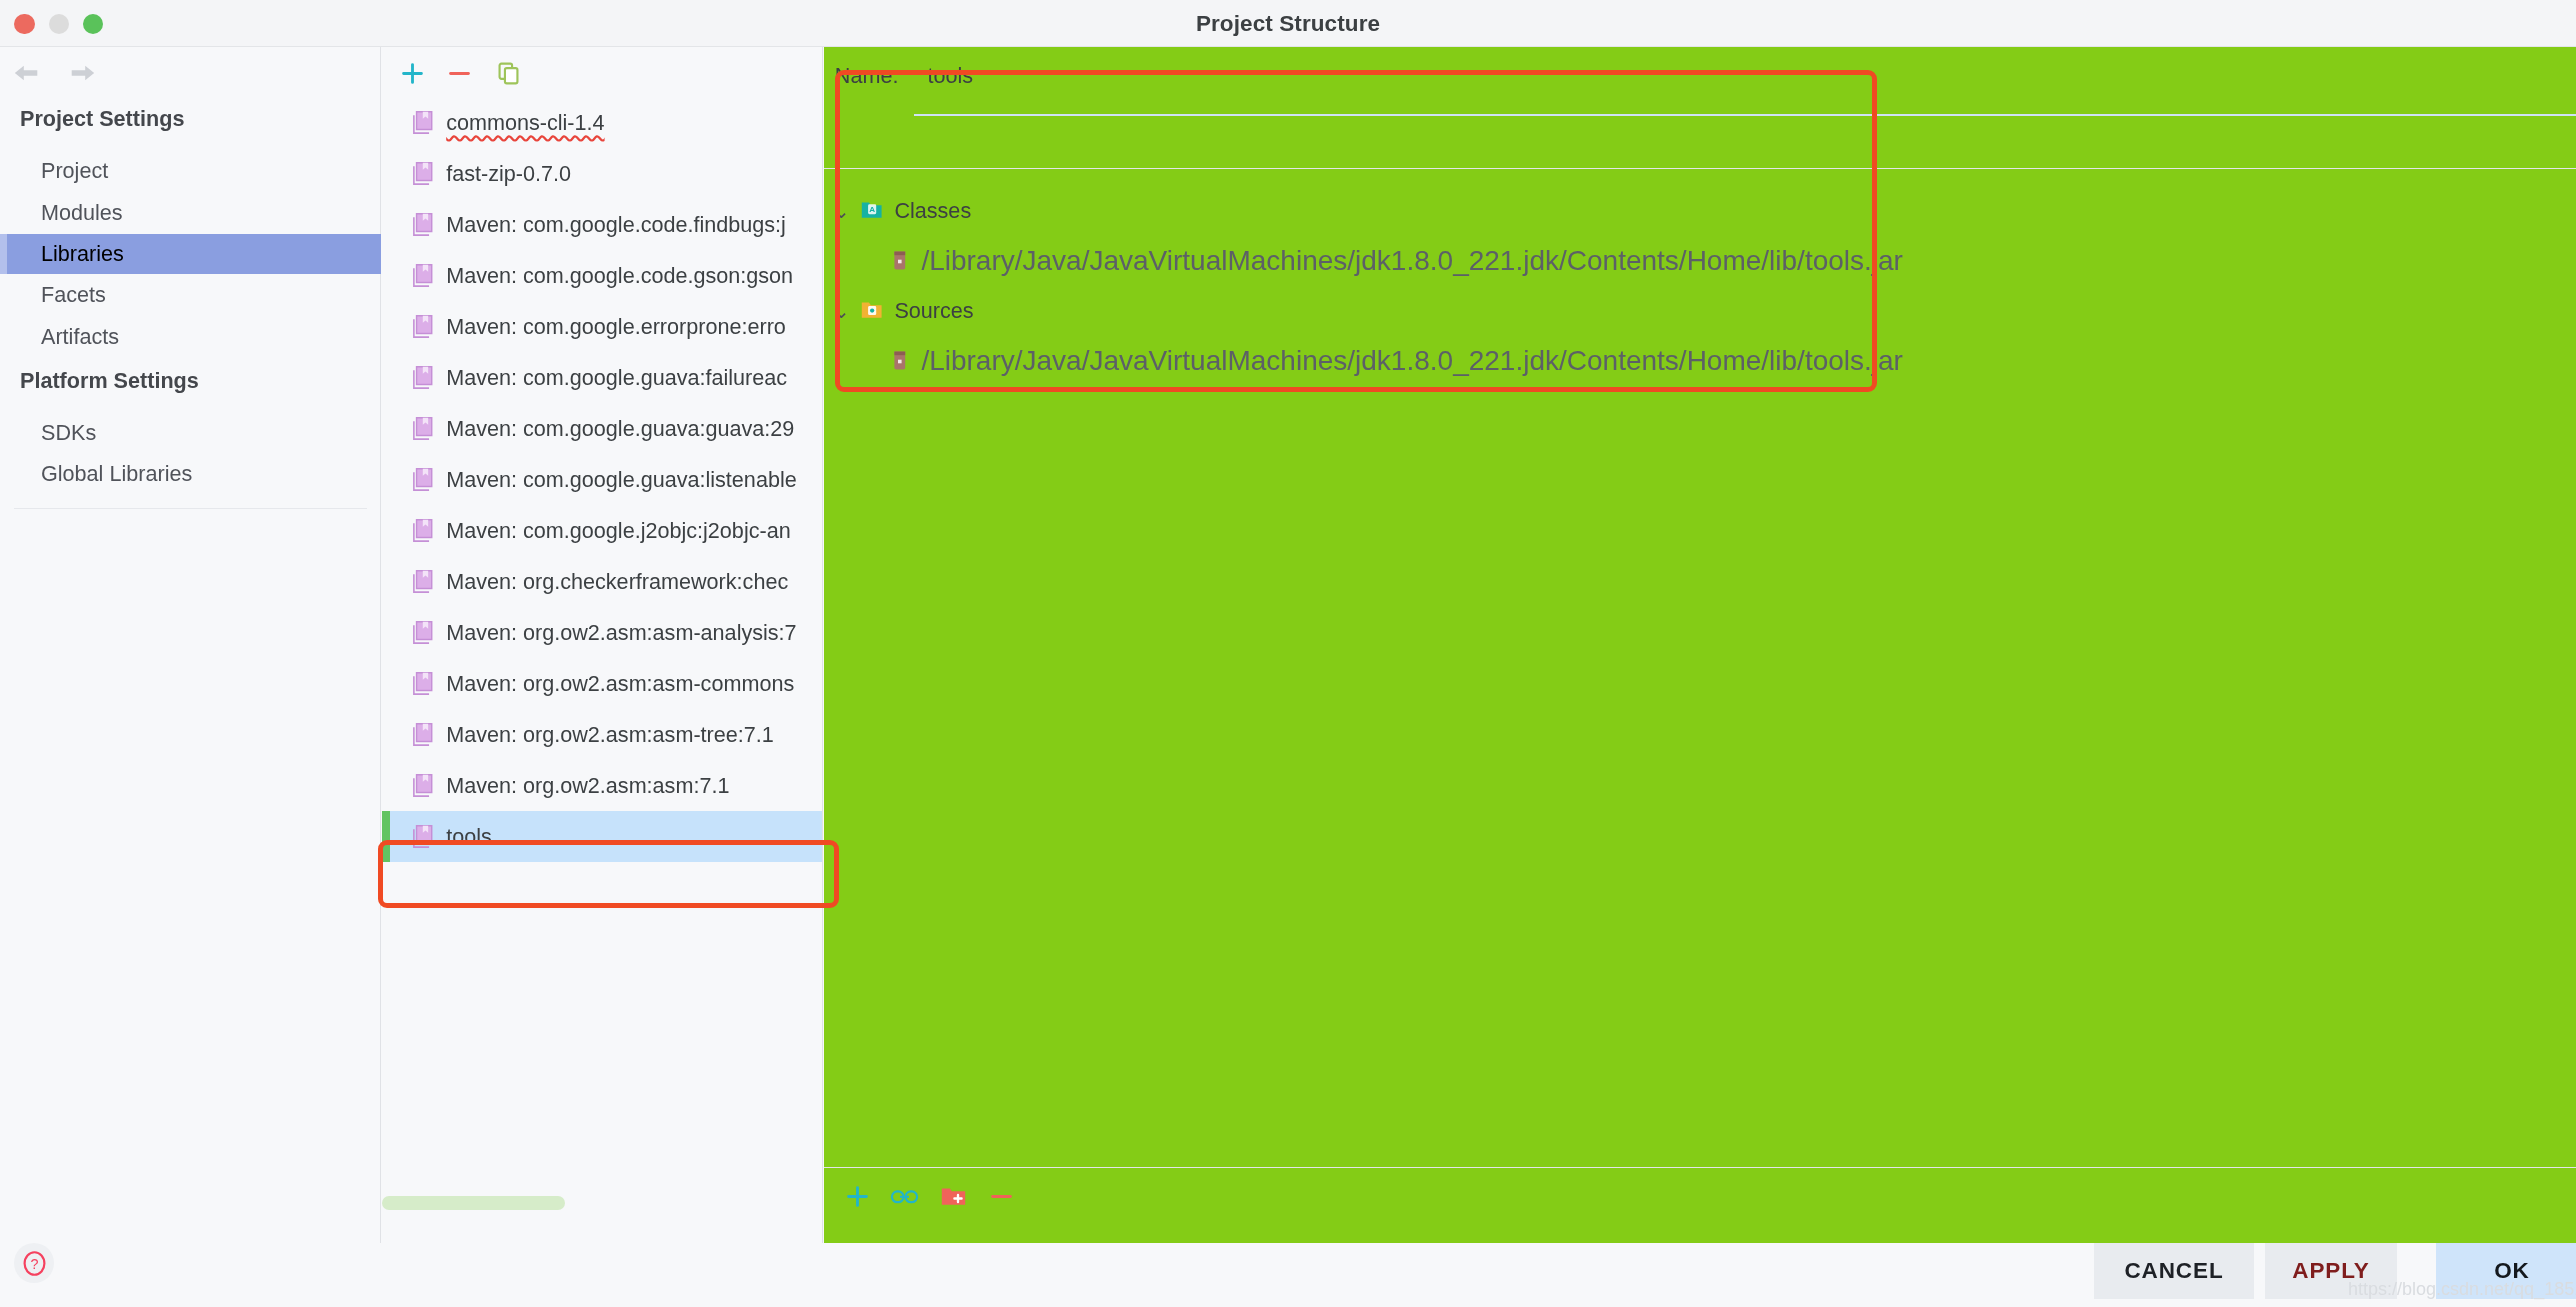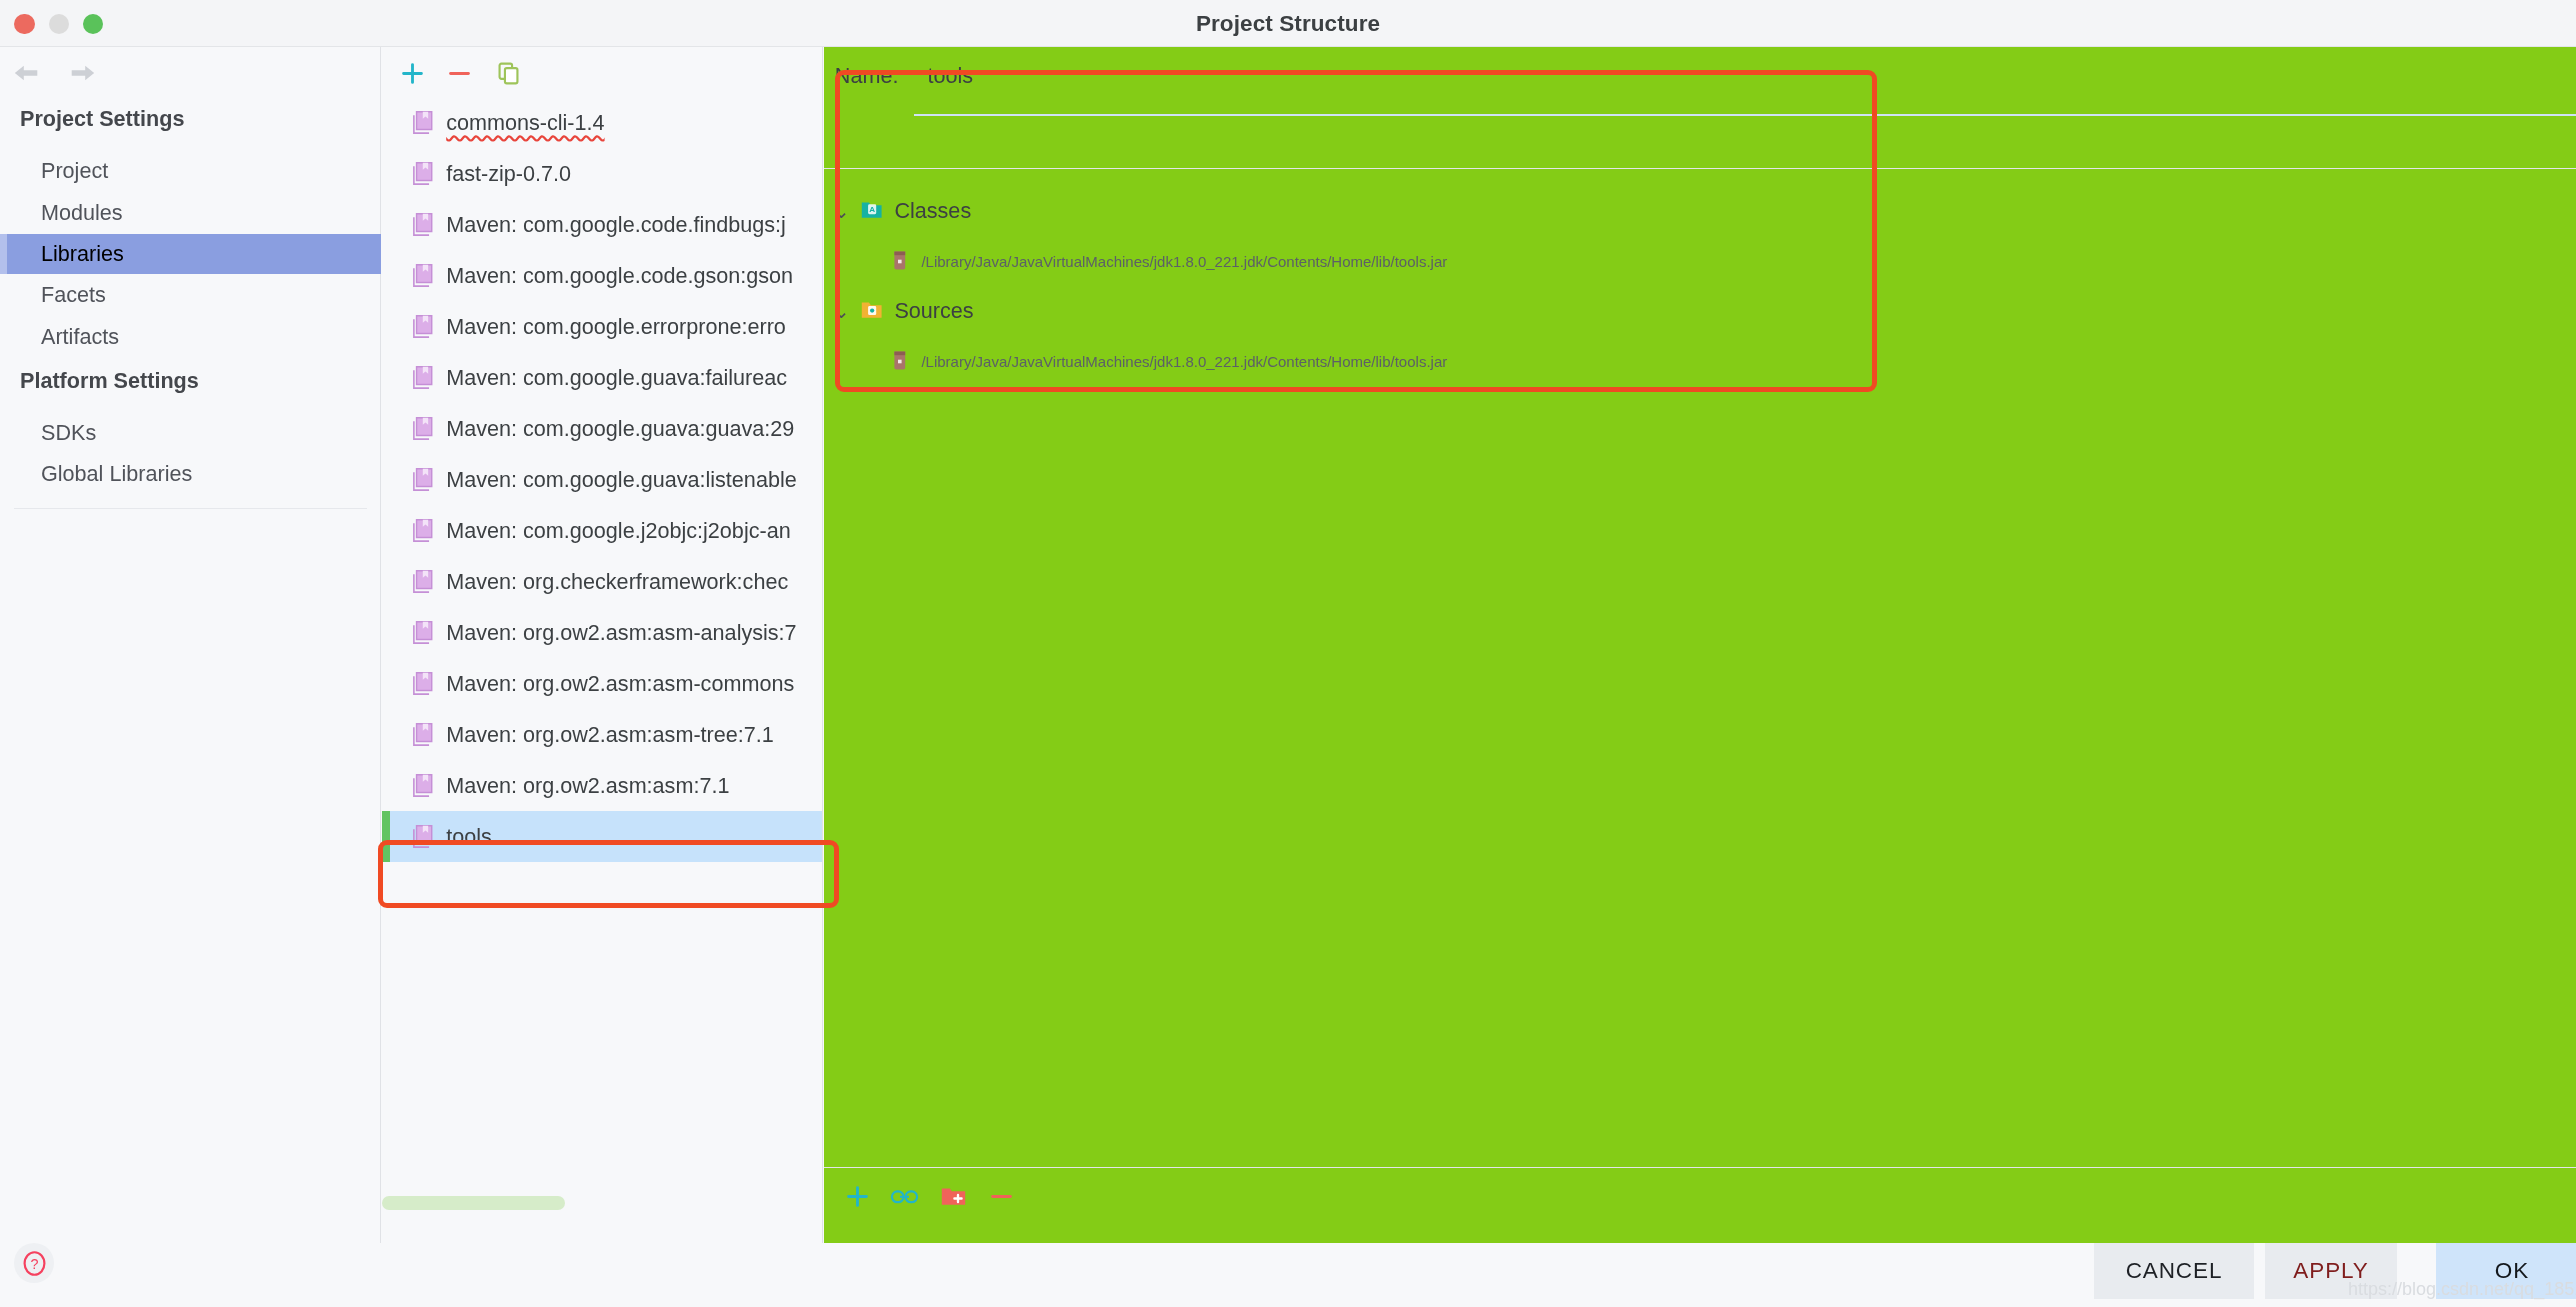--- a/index.html
+++ b/index.html
@@ -279,21 +279,21 @@
     color: #4b4e54;
     line-height: 1;
     margin-right: 7.2px;
   }
   .tree-node .tlabel {
     font-size: 21.6px;
     color: #3c4043;
     margin-left: 10.8px;
   }
   .tree-node .tpath {
-    font-size: 15px;
+    font-size: 28px;
     color: #5c6067;
     margin-left: 10.8px;
   }
 
   
   .detail-toolbar {
     position: absolute;
     left: 824px;
     top: 1167px;
     width: 1752px;
@@ -319,21 +319,21 @@
     height: 65px;
   }
   .btn {
     position: absolute;
     top: 0;
     height: 56px;
     display: flex;
     align-items: center;
     justify-content: center;
     font-size: 22.5px;
-    font-weight: normal;
+    font-weight: bold;
     letter-spacing: 0.9px;
     box-sizing: border-box;
   }
   .btn-cancel {
     left: 2094px;
     width: 160px;
     background: #e8ebef;
     color: #1e2126;
   }
   .btn-apply {

